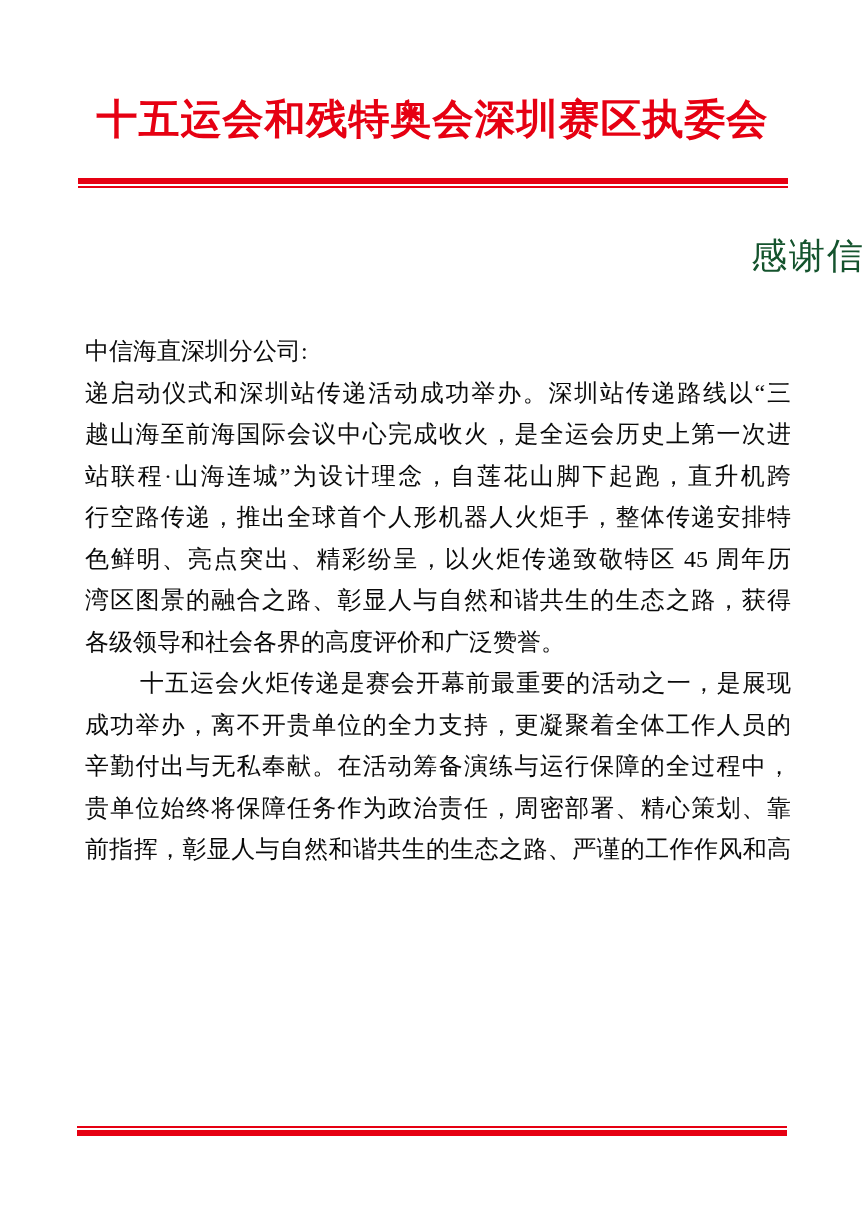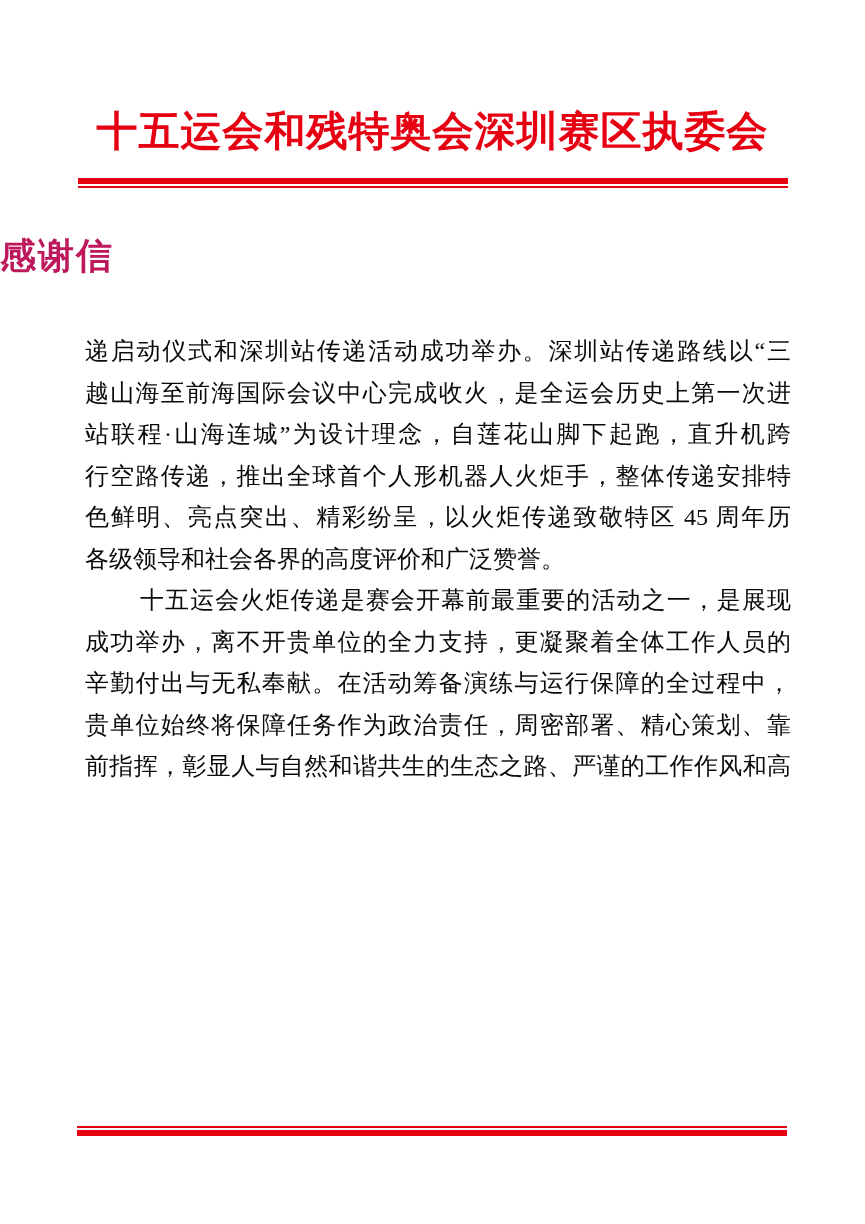--- a/index.html
+++ b/index.html
@@ -10,21 +10,21 @@
   .page {
     position: relative;
     width: 865px;
     height: 1224px;
     background: #ffffff;
     overflow: hidden;
     font-family: "Liberation Serif", "DejaVu Serif", serif;
   }
   .letterhead-title {
     position: absolute;
-    top: 102px;
+    top: 90px;
     left: 0;
     width: 100%;
     text-align: center;
     font-size: 41px;
     line-height: 58px;
     font-weight: bold;
     color: #e60012;
     letter-spacing: 1px;
     white-space: nowrap;
   }
@@ -35,25 +35,25 @@
     width: 710px;
     height: 2px;               
     border-top: 6px solid #e60012;
     border-bottom: 2px solid #e60012;
   }
   .doc-title {
     position: absolute;
     top: 232px;
     left: 0;
     width: 100%;
-    text-align: left;
+    text-align: right;
     font-size: 36px;
     line-height: 48px;
-    font-weight: bold;
-    color: #be185d;
+    font-weight: normal;
+    color: #14532d;
     letter-spacing: 2px;
   }
   .letter-body {
     position: absolute;
     top: 331px;
     left: 85px;
     width: 706px;
     color: #0a0a0a;
   }
   .line {
@@ -87,26 +87,28 @@
 
 <div class="page">
 
   <div class="letterhead-title">十五运会和残特奥会深圳赛区执委会</div>
 
   <div class="letterhead-rule"></div>
 
   <div class="doc-title">感谢信</div>
 
   <div class="letter-body">
+    <div class="line no-fill">中信海直深圳分公司:</div>
 
       <div class="line">递启动仪式和深圳站传递活动成功举办。深圳站传递路线以“三</div>
       <div class="line">越山海至前海国际会议中心完成收火，是全运会历史上第一次进</div>
       <div class="line">站联程·山海连城”为设计理念，自莲花山脚下起跑，直升机跨</div>
       <div class="line">行空路传递，推出全球首个人形机器人火炬手，整体传递安排特</div>
       <div class="line">色鲜明、亮点突出、精彩纷呈，以火炬传递致敬特区 45 周年历</div>
+      <div class="line">湾区图景的融合之路、彰显人与自然和谐共生的生态之路，获得</div>
       <div class="line no-fill">各级领导和社会各界的高度评价和广泛赞誉。</div>
       <div class="line indent">十五运会火炬传递是赛会开幕前最重要的活动之一，是展现</div>
       <div class="line">成功举办，离不开贵单位的全力支持，更凝聚着全体工作人员的</div>
       <div class="line">辛勤付出与无私奉献。在活动筹备演练与运行保障的全过程中，</div>
       <div class="line">贵单位始终将保障任务作为政治责任，周密部署、精心策划、靠</div>
       <div class="line">前指挥，彰显人与自然和谐共生的生态之路、严谨的工作作风和高</div>
     </div>
 
   <div class="footer-rule"></div>
 

